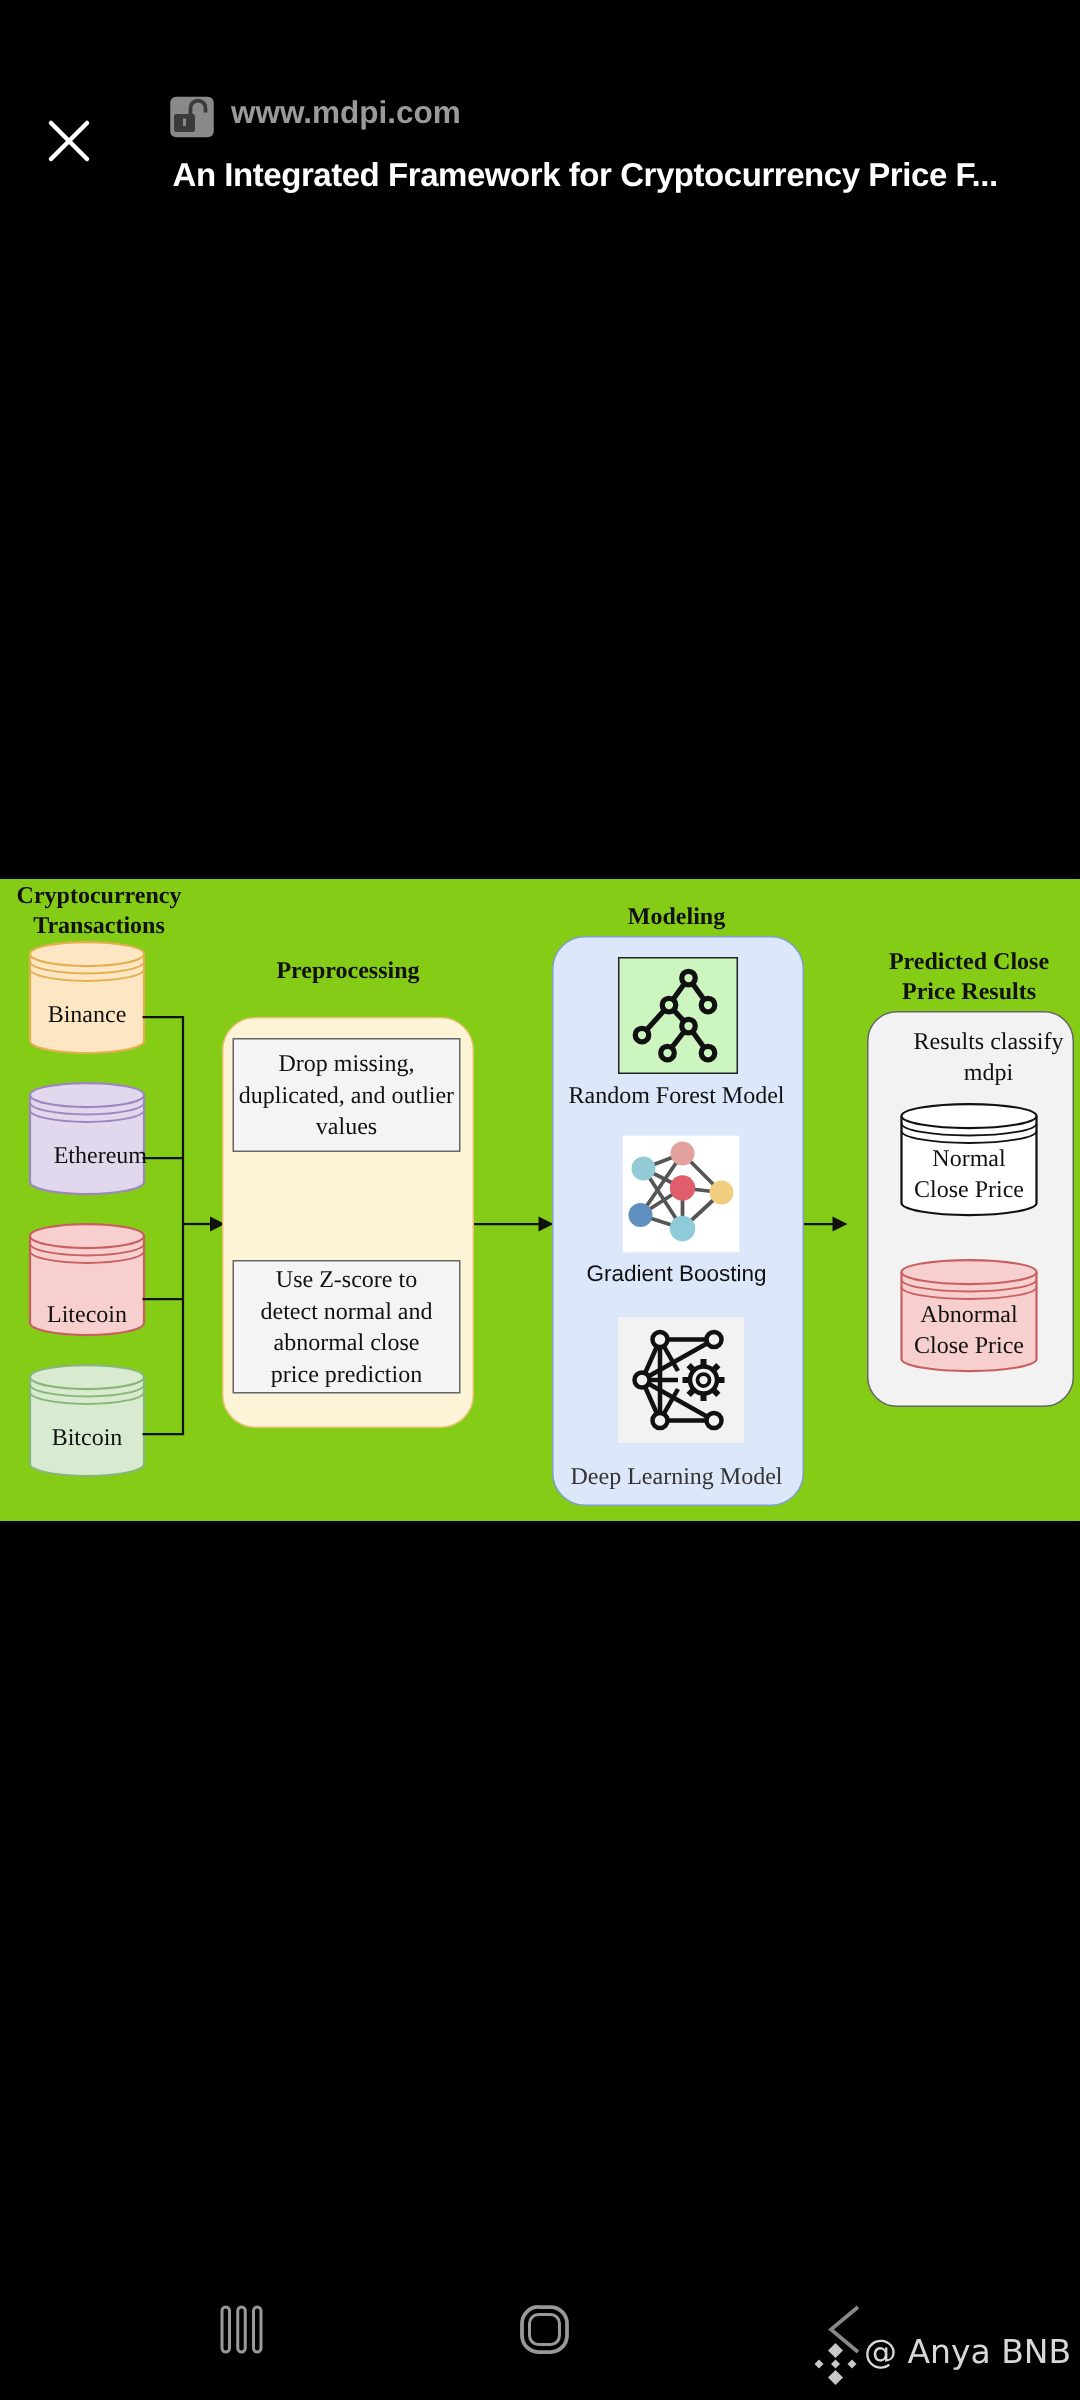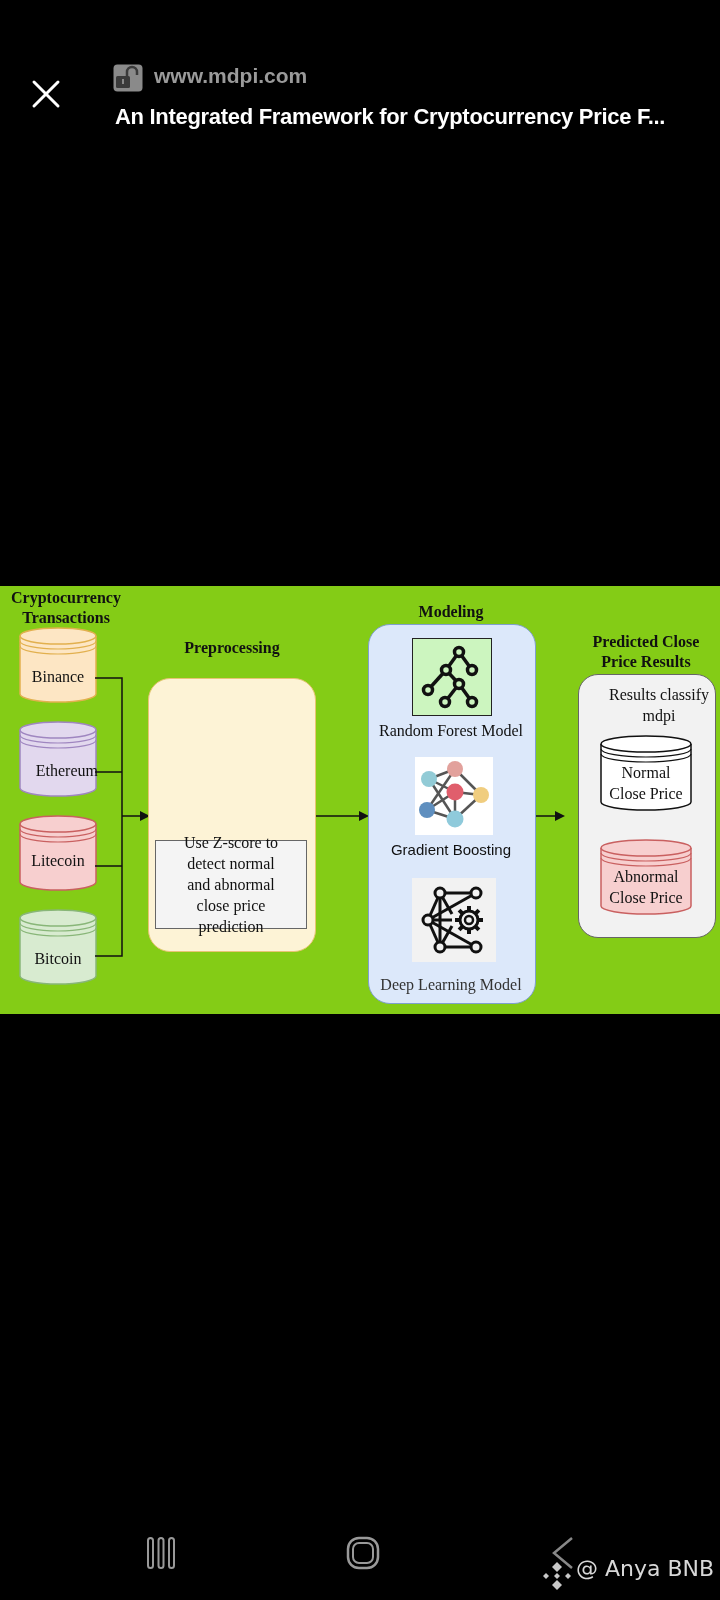--- a/index.html
+++ b/index.html
@@ -63,21 +63,21 @@
         <path d="M2 15 A38 8 0 0 0 78 15" fill="none" stroke="#9f86c0" stroke-width="1.2"></path>
         <path d="M2 20 A38 8 0 0 0 78 20" fill="none" stroke="#9f86c0" stroke-width="1.2"></path>
       </svg>
       <div class="cyl-text" style="left: 18px; top: 174px; width: 80px; text-align: right;">Ethereum</div>
       <svg class="cyl" width="80" height="78" viewBox="0 0 80 78" style="left: 18px; top: 228px;">
         <path d="M2 10 V68 A38 8 0 0 0 78 68 V10" fill="#f7cfcf" stroke="#c96060" stroke-width="1.5"></path>
         <ellipse cx="40" cy="10" rx="38" ry="8" fill="#f7cfcf" stroke="#c96060" stroke-width="1.5"></ellipse>
         <path d="M2 15 A38 8 0 0 0 78 15" fill="none" stroke="#c96060" stroke-width="1.2"></path>
         <path d="M2 20 A38 8 0 0 0 78 20" fill="none" stroke="#c96060" stroke-width="1.2"></path>
       </svg>
-      <div class="cyl-text" style="left: 18px; top: 264px; width: 80px;">Litecoin</div>
+      <div class="cyl-text" style="left: 18px; top: 280px; width: 80px;">Litecoin</div>
       <svg class="cyl" width="80" height="78" viewBox="0 0 80 78" style="left: 18px; top: 322px;">
         <path d="M2 10 V68 A38 8 0 0 0 78 68 V10" fill="#d8ebd0" stroke="#88b678" stroke-width="1.5"></path>
         <ellipse cx="40" cy="10" rx="38" ry="8" fill="#d8ebd0" stroke="#88b678" stroke-width="1.5"></ellipse>
         <path d="M2 15 A38 8 0 0 0 78 15" fill="none" stroke="#88b678" stroke-width="1.2"></path>
         <path d="M2 20 A38 8 0 0 0 78 20" fill="none" stroke="#88b678" stroke-width="1.2"></path>
       </svg>
       <div class="cyl-text" style="left: 18px; top: 362px; width: 80px;">Bitcoin</div>
     </div>
 
   <svg style="position:absolute;left:0;top:0;" width="720" height="428">
@@ -89,21 +89,22 @@
       <path d="M315 230 H362"></path>
       <path d="M534 230 H557"></path>
     </g>
     <polygon points="150,230 140,225 140,235" fill="#111"></polygon>
     <polygon points="369,230 359,225 359,235" fill="#111"></polygon>
     <polygon points="565,230 555,225 555,235" fill="#111"></polygon>
   </svg>
 
   <div class="fig-label" style="left:148px;top:52px;width:168px;">Preprocessing</div>
   <div class="pp-box" style="left:148px;top:92px;width:166px;height:272px;"></div>
-  <div class="pp-step" style="left:155px;top:254px;width:152px;height:89px;padding:0 20px;">Use Z-score to detect normal and abnormal close price prediction</div>
+  <div class="pp-step" style="left:155px;top:106px;width:152px;height:76px;">Drop missing, duplicated, and outlier values</div>
+  <div class="pp-step" style="left:155px;top:254px;width:152px;height:89px;padding:0 10px;">Use Z-score to detect normal and abnormal close price prediction</div>
 
   <div class="fig-label" style="left:368px;top:16px;width:166px;">Modeling</div>
   <div class="model-box" style="left:368px;top:38px;width:166px;height:378px;"></div>
 
   <svg style="position:absolute;left:412px;top:52px;" width="80" height="78" viewBox="0 0 80 78">
     <rect x="0.5" y="0.5" width="79" height="77" fill="#ccf5bf" stroke="#222" stroke-width="1"></rect>
     <g stroke="#111" stroke-width="3.5" fill="none">
       <line x1="47" y1="14" x2="34" y2="32"></line>
       <line x1="47" y1="14" x2="60" y2="32"></line>
       <line x1="34" y1="32" x2="16" y2="52"></line>

